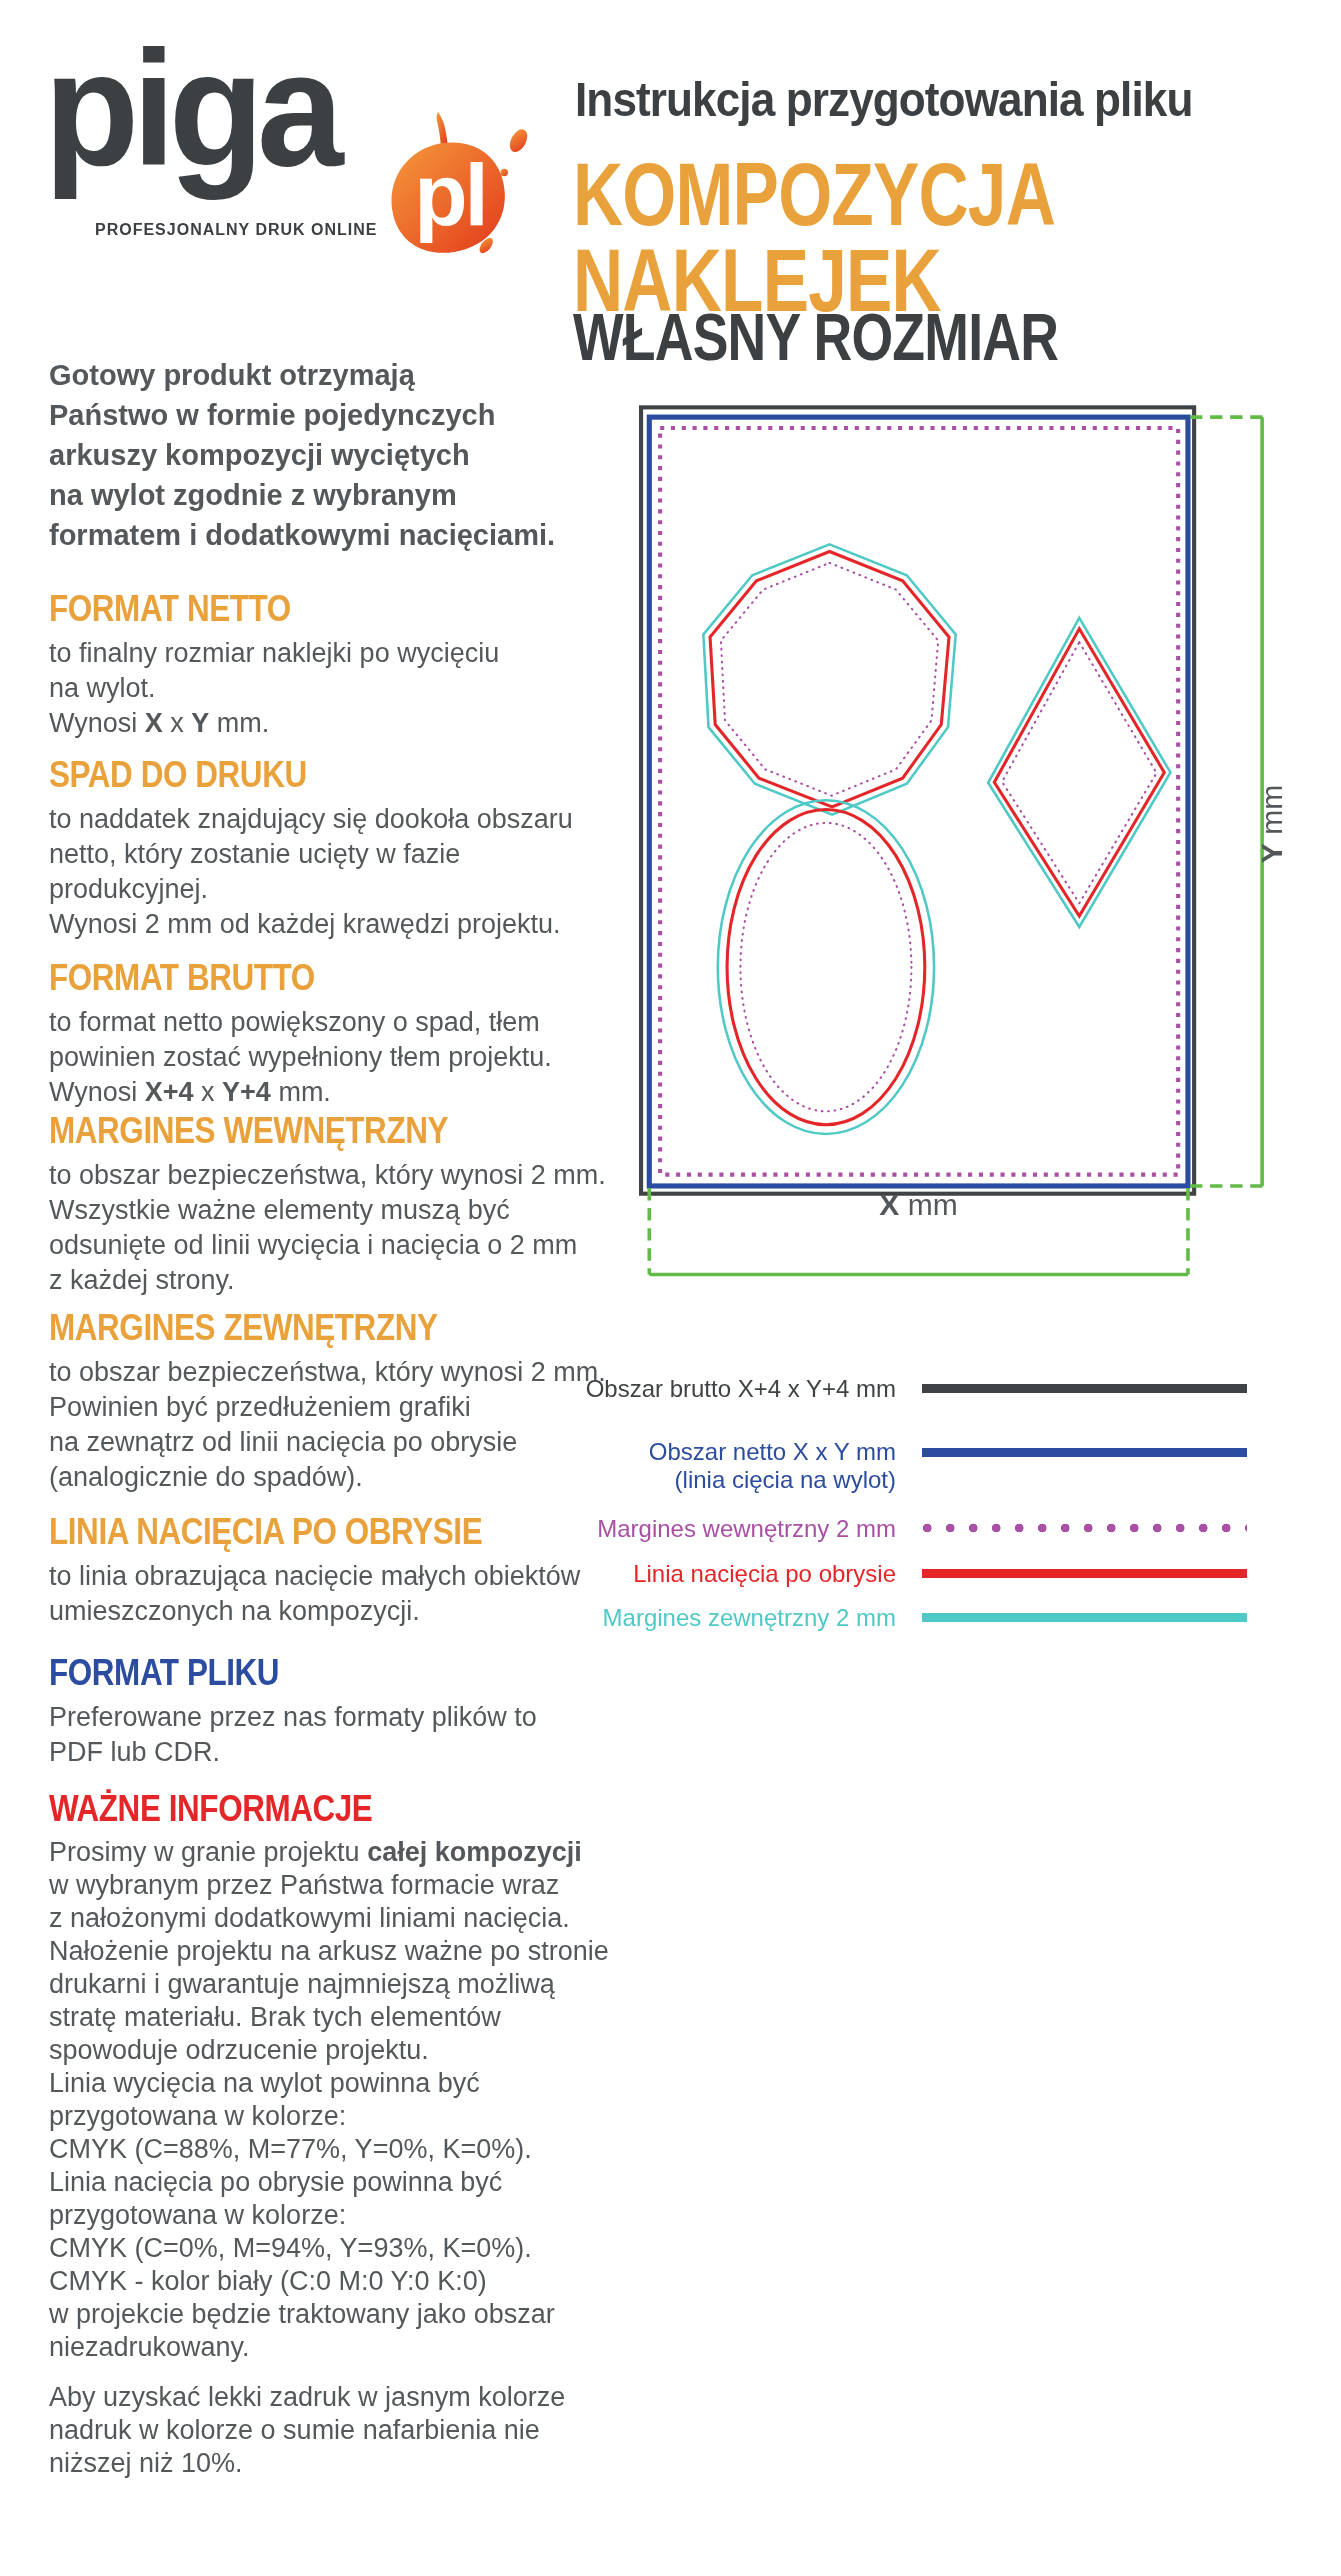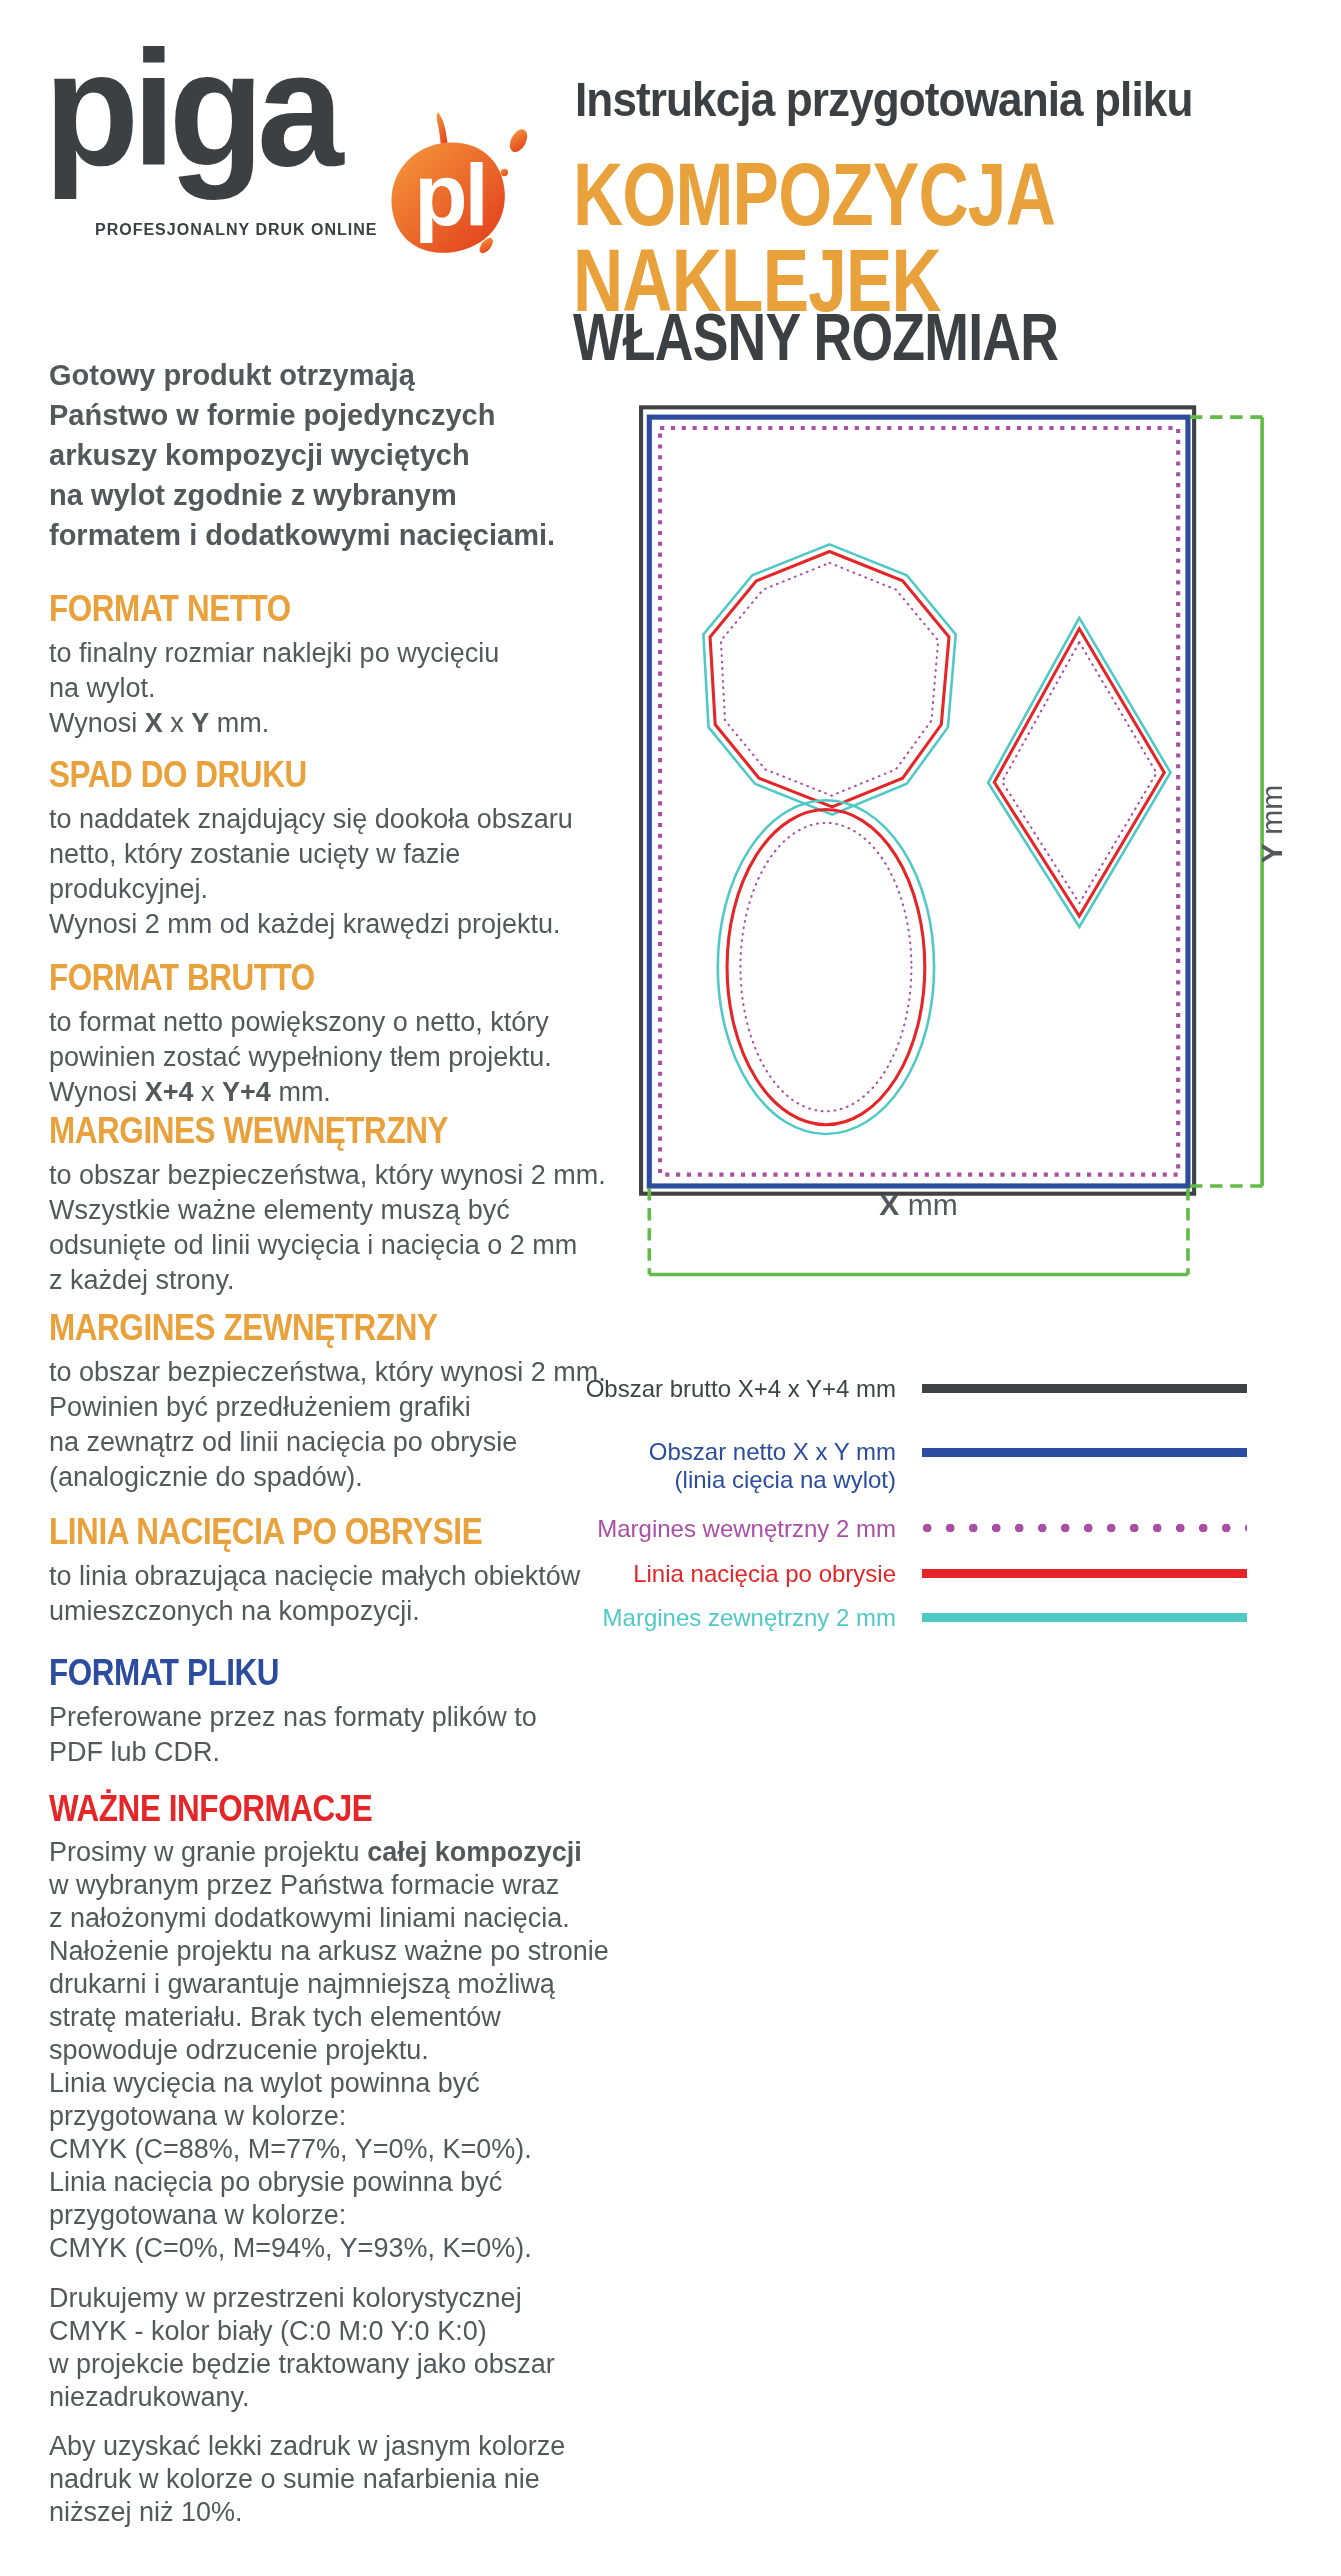--- a/index.html
+++ b/index.html
@@ -151,21 +151,21 @@
       <div class="nw">to naddatek znajdujący się dookoła obszaru</div>
       <div class="nw">netto, który zostanie ucięty w fazie</div>
       <div class="nw">produkcyjnej.</div>
       <div class="nw">Wynosi 2 mm od każdej krawędzi projektu.</div>
     </div>
   </div>
 
   <div class="section" style="top:956px">
     <div class="sec-h nw">FORMAT BRUTTO</div>
     <div class="sec-body">
-      <div class="nw">to format netto powiększony o netto, który</div>
+      <div class="nw">to format netto powiększony o spad, tłem</div>
       <div class="nw">powinien zostać wypełniony tłem projektu.</div>
       <div class="nw"><span>Wynosi </span><b>X+4</b><span> x </span><b>Y+4</b><span> mm.</span></div>
     </div>
   </div>
 
   <div class="section" style="top:1109px">
     <div class="sec-h nw">MARGINES WEWNĘTRZNY</div>
     <div class="sec-body">
       <div class="nw">to obszar bezpieczeństwa, który wynosi 2 mm.</div>
       <div class="nw">Wszystkie ważne elementy muszą być</div>
@@ -209,21 +209,20 @@
       <div class="nw">Nałożenie projektu na arkusz ważne po stronie</div>
       <div class="nw">drukarni i gwarantuje najmniejszą możliwą</div>
       <div class="nw">stratę materiału. Brak tych elementów</div>
       <div class="nw">spowoduje odrzucenie projektu.</div>
       <div class="nw">Linia wycięcia na wylot powinna być</div>
       <div class="nw">przygotowana w kolorze:</div>
       <div class="nw">CMYK (C=88%, M=77%, Y=0%, K=0%).</div>
       <div class="nw">Linia nacięcia po obrysie powinna być</div>
       <div class="nw">przygotowana w kolorze:</div>
       <div class="nw">CMYK (C=0%, M=94%, Y=93%, K=0%).</div>
-      <div class="nw pgap">Drukujemy w przestrzeni kolorystycznej</div>
       <div class="nw">CMYK - kolor biały (C:0 M:0 Y:0 K:0)</div>
       <div class="nw">w projekcie będzie traktowany jako obszar</div>
       <div class="nw">niezadrukowany.</div>
       <div class="nw pgap">Aby uzyskać lekki zadruk w jasnym kolorze</div>
       <div class="nw">nadruk w kolorze o sumie nafarbienia nie</div>
       <div class="nw">niższej niż 10%.</div>
     </div>
   </div>
 
   <svg class="diagram" viewBox="0 0 1270 1770">

